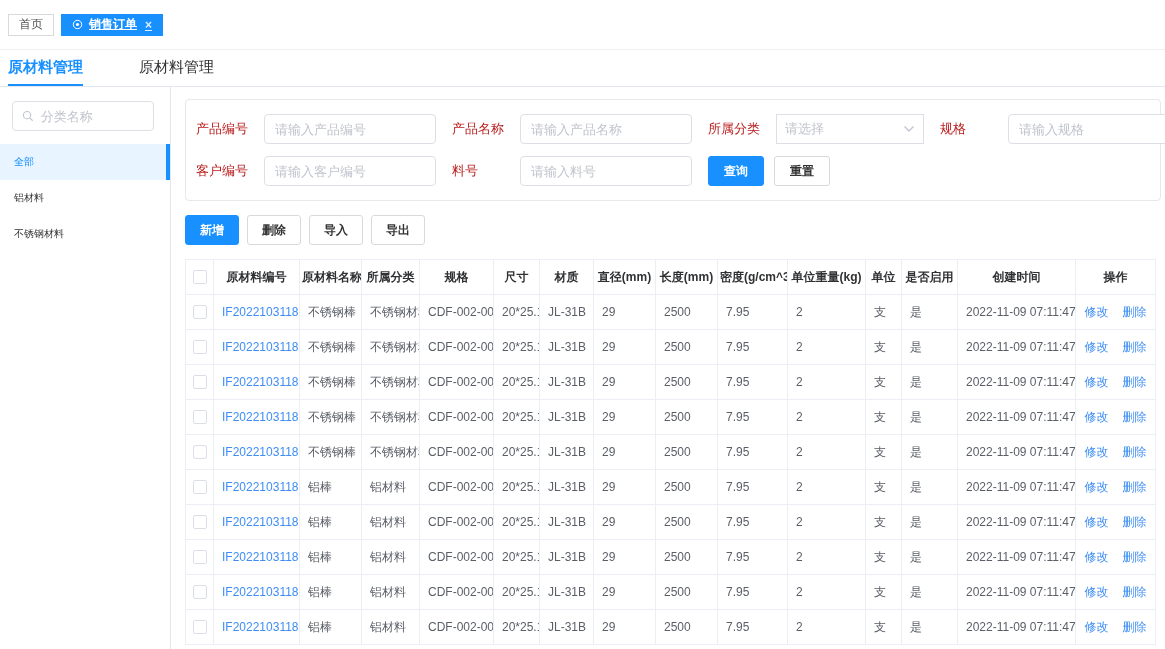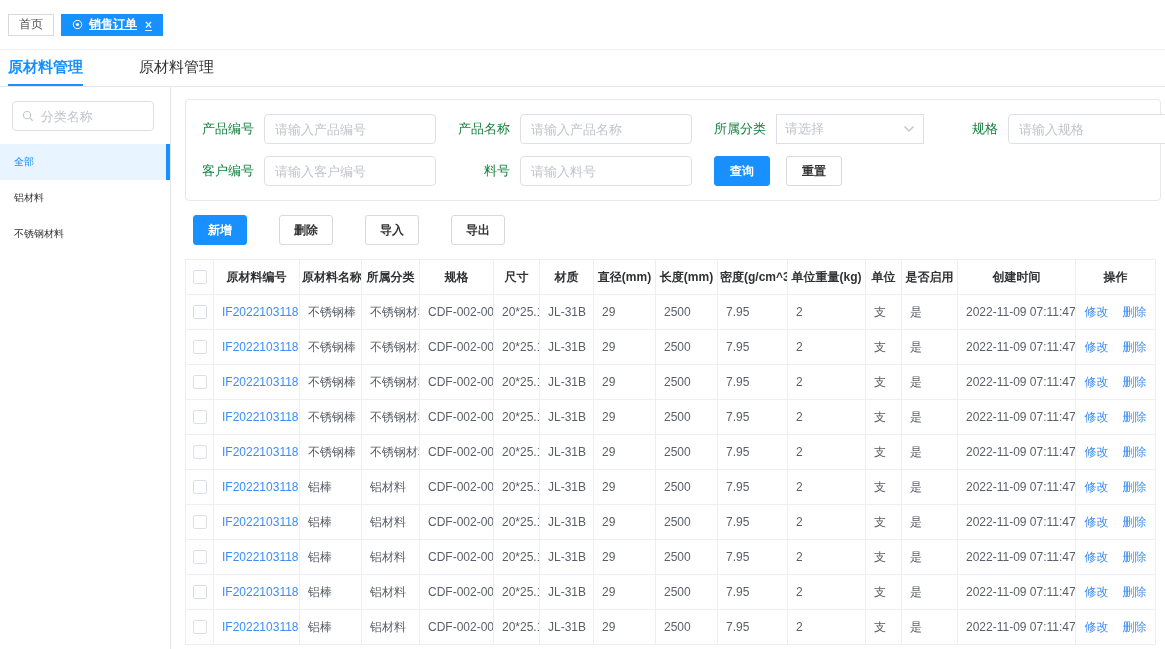--- a/index.html
+++ b/index.html
@@ -34,35 +34,35 @@
   .cat-item.active { background:#e8f4ff; color:#1890ff; }
   .cat-item.active::after { content:""; position:absolute; right:0; top:0; bottom:0; width:4px;
     background:#1890ff; }
 
   .main { flex:1; padding:12px 8px 0 14px; }
 
   
   .filter-panel { border:1px solid #e8e8e8; border-radius:4px; padding:8px 10px; width:976px; }
   .f-row { display:flex; align-items:center; height:42px; }
   .f-field { display:flex; align-items:center; margin-right:16px; }
-  .f-label { width:58px; text-align:right; margin-right:10px; font-size:13px; color:#15803d; flex:none; }
+  .f-label { width:58px; margin-right:10px; font-size:13px; color:#b91c1c; flex:none; }
   .f-input { width:172px; height:30px; border:1px solid #dcdfe6; border-radius:4px; padding:0 10px;
     font-size:13px; color:#333; outline:none; font-family:inherit; }
   .f-input::placeholder { color:#c0c4cc; }
   .f-select { width:148px; height:30px; border:1px solid #dcdfe6; border-radius:0; padding:0 8px;
     display:flex; align-items:center; justify-content:space-between; cursor:pointer; background:#fff; }
   .f-select .ph { color:#c0c4cc; font-size:13px; }
   .f-input.narrow { width:165px; }
   .btn { height:30px; padding:0 15px; border-radius:3px; border:1px solid #d9d9d9; background:#fff;
     color:#333; font-size:12px; font-weight:700; cursor:pointer; font-family:inherit; }
   .btn.primary { background:#1890ff; border-color:#1890ff; color:#fff; }
-  .f-row .btn { margin-left:6px; margin-right:10px; }
-
-  
-  .toolbar { margin:14px 8px; display:flex; gap:32px; }
+  .f-row .btn { margin-right:10px; }
+
+  
+  .toolbar { margin:14px 0; display:flex; gap:8px; }
   .toolbar .btn { padding:0 14px; }
 
   
   table.grid { border-collapse:collapse; width:970px; table-layout:fixed; }
   .grid th, .grid td { border:1px solid #ebeef5; height:35px; font-size:12px; overflow:hidden;
     white-space:nowrap; }
   .grid th { font-weight:700; color:#303133; text-align:center; padding:0 2px; }
   .grid td { color:#5a5e66; text-align:left; padding:0 8px; }
   .grid td.c { text-align:center; padding:0; }
   .checkbox { display:inline-block; width:14px; height:14px; border:1px solid #dcdfe6;

